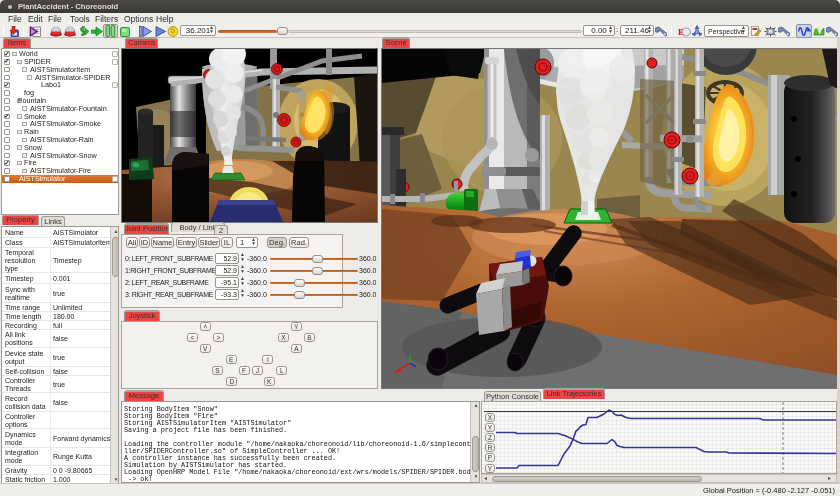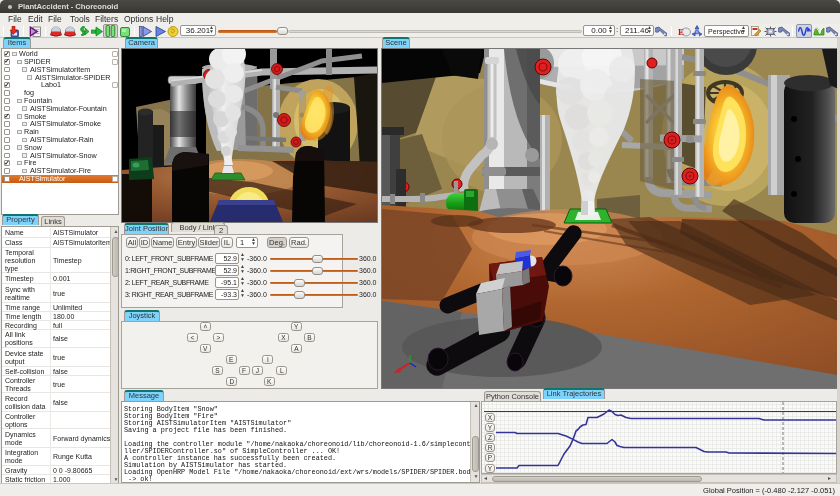--- a/index.html
+++ b/index.html
@@ -1,20 +1,20 @@
 <!DOCTYPE html>
 <html><head><meta charset="utf-8">
 <style>
 *{margin:0;padding:0;box-sizing:border-box}
 body{width:840px;height:496px;overflow:hidden;position:relative;
  font-family:"Liberation Sans",sans-serif;background:#edebe7;font-size:8px;color:#222}
 .a{position:absolute}
 .tab{position:absolute;background:#f2f1ee;border:1px solid #9f9a91;border-bottom:none;
  border-radius:3px 3px 0 0;font-size:7.5px;color:#333;text-align:center;line-height:10px;height:11px;white-space:nowrap;overflow:hidden}
-.tabA{background:#7dd3fc;border-top:2px solid #0f766e;line-height:8px;z-index:5}
+.tabA{background:#ef4444;border-top:2px solid #a3a3a3;line-height:8px;z-index:5}
 .tabI{background:#e0ddd7;height:10px;line-height:9px}
 .panel{position:absolute;background:#fff;border:1px solid #9f9a91}
 .btn{position:absolute;background:linear-gradient(#fdfdfc,#e9e6e1);border:1px solid #9a958c;
  border-radius:3px;font-size:7.5px;color:#333;text-align:center}
 .mono{font-family:"Liberation Mono",monospace}
 </style></head><body>
 
 <div class="a" style="left:0;top:0;width:840px;height:13px;background:linear-gradient(#4a4945,#393833);border-radius:5px 5px 0 0">
 <div class="a" style="left:8px;top:5px;width:3.5px;height:3.5px;border-radius:50%;background:#c0bdb6"></div>
 <div class="a" style="left:18px;top:2px;font-size:7.8px;font-weight:bold;color:#dfdcd5;letter-spacing:-0.1px">PlantAccident - Choreonoid</div>
@@ -164,21 +164,21 @@
 <span class="a" style="left:39px;top:0">Labo1</span>
 <span class="a" style="left:110px;top:1.1px;width:5.5px;height:5.5px;background:#fdfdfd;border:1px solid #b8b4ac;border-radius:1px"></span>
 </div>
 <div class="a" style="left:0;top:40.2px;width:117px;height:7.8px;font-size:7.2px;line-height:7.8px;color:#1a1a1a">
 <span class="a" style="left:2px;top:1.1px;width:5.5px;height:5.5px;background:#fff;border:1px solid #9a958c;border-radius:1px"></span>
 <span class="a" style="left:22px;top:0">fog</span>
 </div>
 <div class="a" style="left:0;top:48.0px;width:117px;height:7.8px;font-size:7.2px;line-height:7.8px;color:#1a1a1a">
 <span class="a" style="left:2px;top:1.1px;width:5.5px;height:5.5px;background:#fff;border:1px solid #9a958c;border-radius:1px"></span>
 <span class="a" style="left:15px;top:1.6px;width:4.5px;height:4.5px;border:1px solid #aaa;background:#eee"></span>
-<span class="a" style="left:22px;top:0">Fountain</span>
+<span class="a" style="left:16px;top:0">Fountain</span>
 </div>
 <div class="a" style="left:0;top:55.8px;width:117px;height:7.8px;font-size:7.2px;line-height:7.8px;color:#1a1a1a">
 <span class="a" style="left:2px;top:1.1px;width:5.5px;height:5.5px;background:#fff;border:1px solid #9a958c;border-radius:1px"></span>
 <span class="a" style="left:20px;top:1.6px;width:4.5px;height:4.5px;border:1px solid #aaa;background:#eee"></span>
 <span class="a" style="left:28px;top:0">AISTSimulator-Fountain</span>
 </div>
 <div class="a" style="left:0;top:63.6px;width:117px;height:7.8px;font-size:7.2px;line-height:7.8px;color:#1a1a1a">
 <span class="a" style="left:2px;top:1.1px;width:5.5px;height:5.5px;background:#fff;border:1px solid #9a958c;border-radius:1px"></span>
 <span class="a" style="left:2.2px;top:-0.6px;font-size:6.5px;color:#111;font-weight:bold">✓</span>
 <span class="a" style="left:15px;top:1.6px;width:4.5px;height:4.5px;border:1px solid #aaa;background:#eee"></span>

